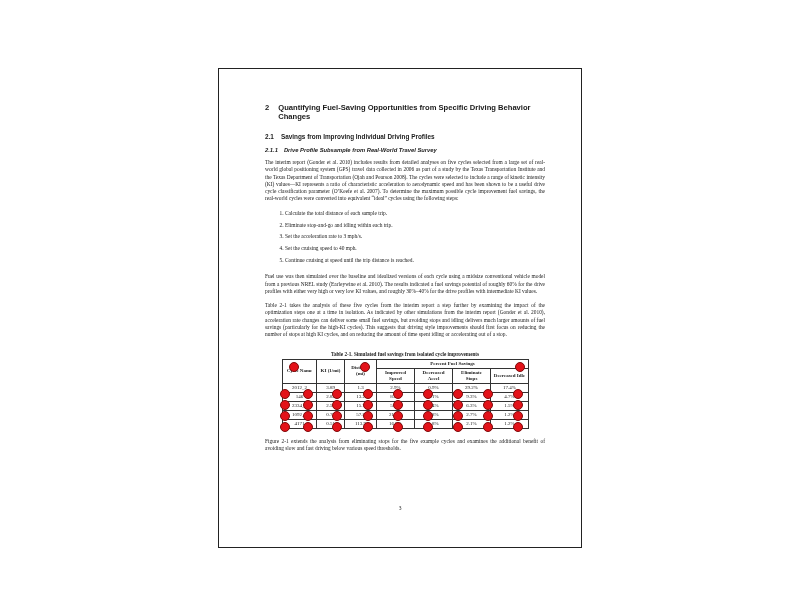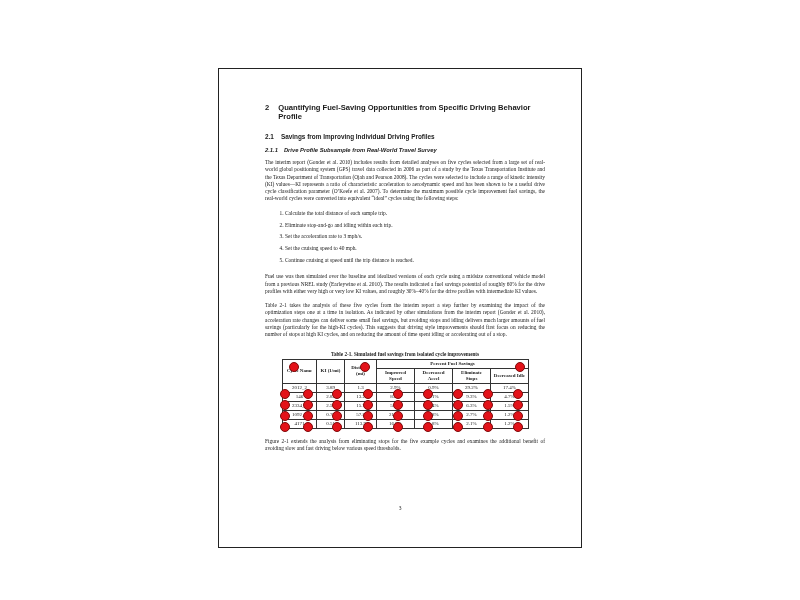--- a/index.html
+++ b/index.html
@@ -43,21 +43,21 @@
   .page-number { position: absolute; bottom: 36px; left: 0; right: 0; text-align: center; font-size: 5.5px; }
 </style>
 </head>
 <body>
 
 <div id="canvas">
   <div id="page">
 
     <div class="h1">
       <span>2</span>
-      <span>Quantifying Fuel-Saving Opportunities from Specific Driving Behavior Profile</span>
+      <span>Quantifying Fuel-Saving Opportunities from Specific Driving Behavior Changes</span>
     </div>
 
     <div class="h2">
       <span>2.1</span>
       <span>Savings from Improving Individual Driving Profiles</span>
     </div>
 
     <div class="h3">
       <span>2.1.1</span>
       <span>Drive Profile Subsample from Real-World Travel Survey</span>

